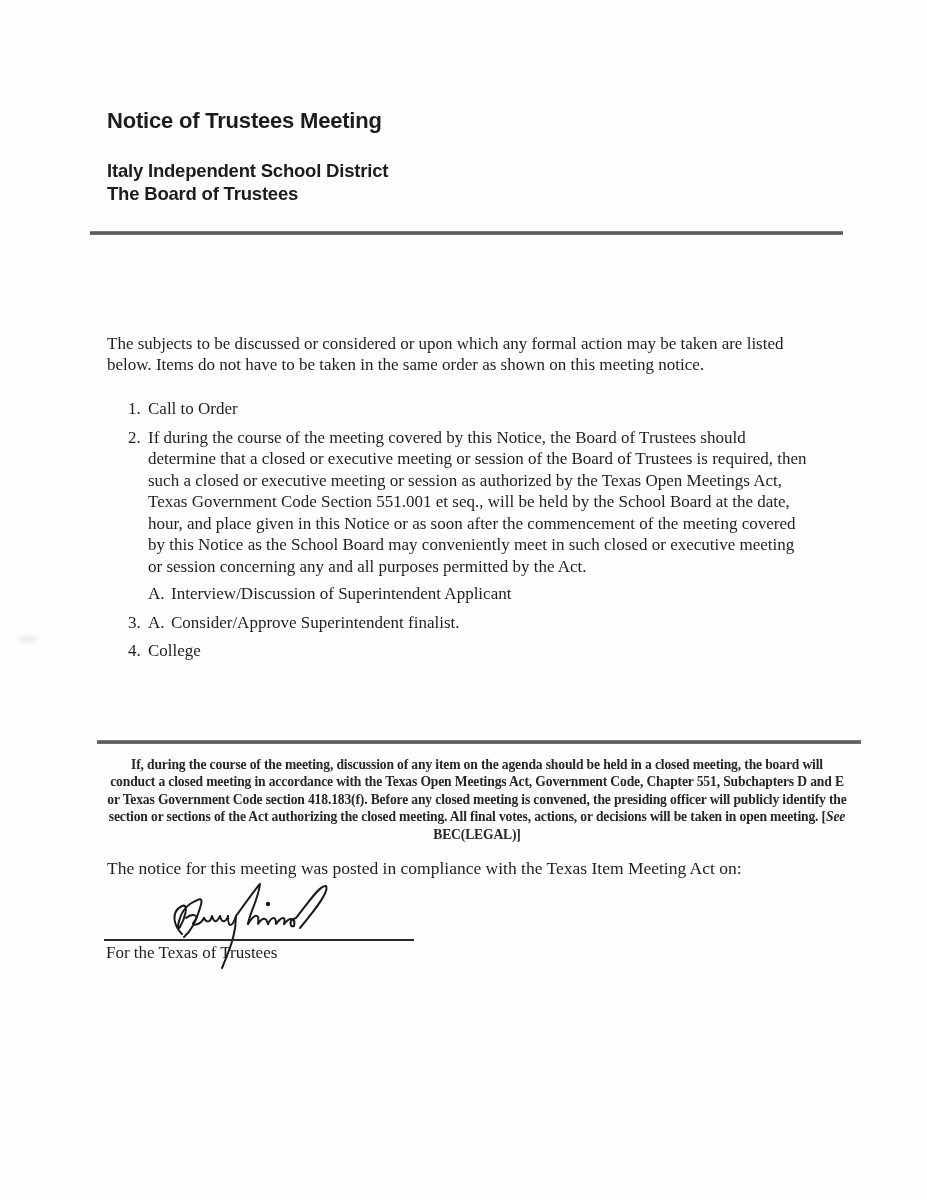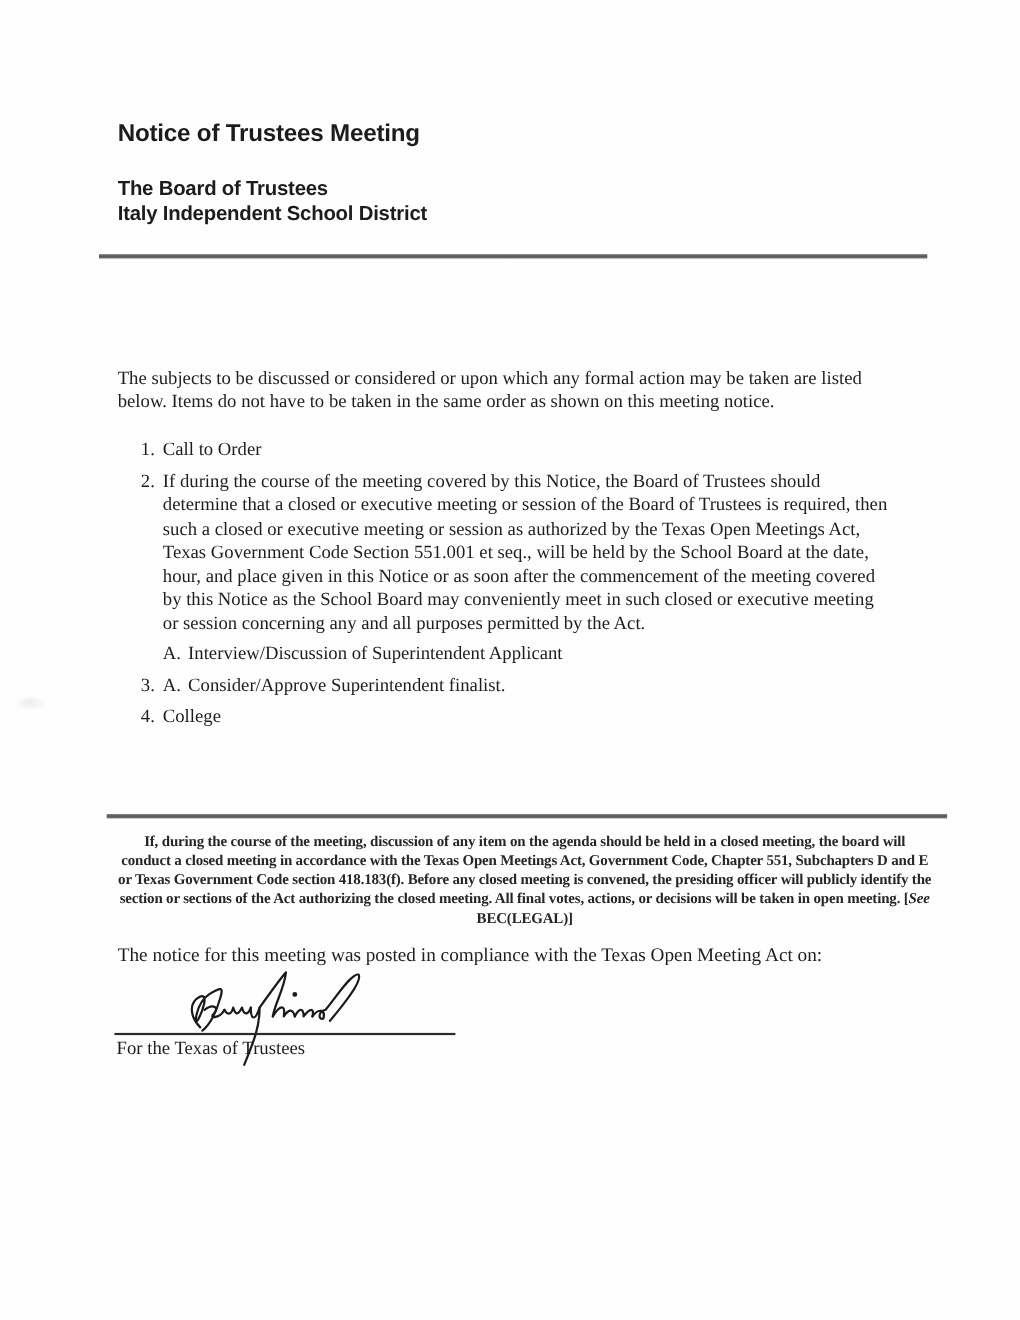--- a/index.html
+++ b/index.html
@@ -166,22 +166,22 @@
 </head>
 <body>
 
 <div class="page">
 
   <div class="scan-mark"></div>
 
   <h1 class="title sans">Notice of Trustees Meeting</h1>
 
   <div class="subtitle sans">
+    <div>Italy Independent School District</div>
     <div>The Board of Trustees</div>
-    <div>Italy Independent School District</div>
   </div>
 
   <div class="rule rule-top"></div>
 
   <p class="body-text serif p2">The subjects to be discussed or considered or upon which any formal action may be taken are listed below. Items do not have to be taken in the same order as shown on this meeting notice.</p>
 
   <ol class="agenda serif">
     <li class="agenda-item">
       <span class="agenda-num">1.</span>
       <span class="item-text">Call to Order</span>
@@ -204,21 +204,21 @@
     <li class="agenda-item">
       <span class="agenda-num">4.</span>
       <span class="item-text">College</span>
     </li>
   </ol>
 
   <div class="rule rule-mid"></div>
 
   <p class="footnote serif"><span>If, during the course of the meeting, discussion of any item on the agenda should be held in a closed meeting, the board will conduct a closed meeting in accordance with the Texas Open Meetings Act, Government Code, Chapter 551, Subchapters D and E or Texas Government Code section 418.183(f).  Before any closed meeting is convened, the presiding officer will publicly identify the section or sections of the Act authorizing the closed meeting. All final votes, actions, or decisions will be taken in open meeting. [</span><em>See</em><span> BEC(LEGAL)]</span></p>
 
-  <p class="posted serif">The notice for this meeting was posted in compliance with the Texas Open Meeting Act on:</p>
+  <p class="posted serif">The notice for this meeting was posted in compliance with the Texas Item Meeting Act on:</p>
 
   <svg class="signature" viewBox="0 0 210 90" xmlns="http://www.w3.org/2000/svg">
     <g fill="none" stroke="#1a1a1a" stroke-width="2" stroke-linecap="round" stroke-linejoin="round">
       <path d="M22 52 C 14 44, 10 30, 22 24 C 30 21, 24 38, 20 45 C 16 52, 18 30, 30 22 C 40 16, 44 14, 40 26 C 36 40, 30 50, 24 55"></path>
       <path d="M26 36 C 34 30, 40 34, 34 40 C 30 44, 40 44, 44 36"></path>
       <path d="M44 36 C 46 40, 50 42, 52 34 C 54 40, 56 42, 60 34 C 62 42, 66 40, 68 34"></path>
       <path d="M68 34 C 68 46, 72 46, 76 34 C 76 50, 72 62, 62 86"></path>
       <path d="M76 34 C 86 20, 96 6, 100 2 C 98 18, 90 30, 88 42"></path>
       <path d="M88 42 C 94 32, 100 30, 98 42 C 102 36, 106 34, 108 42"></path>
       <path d="M108 42 C 112 34, 116 34, 116 42 C 122 34, 126 34, 124 42"></path>

